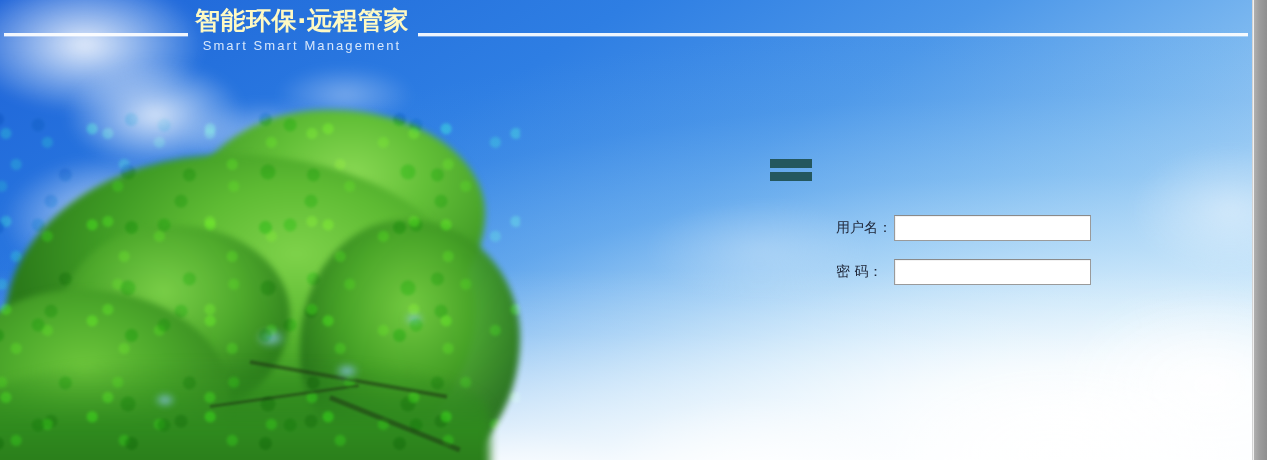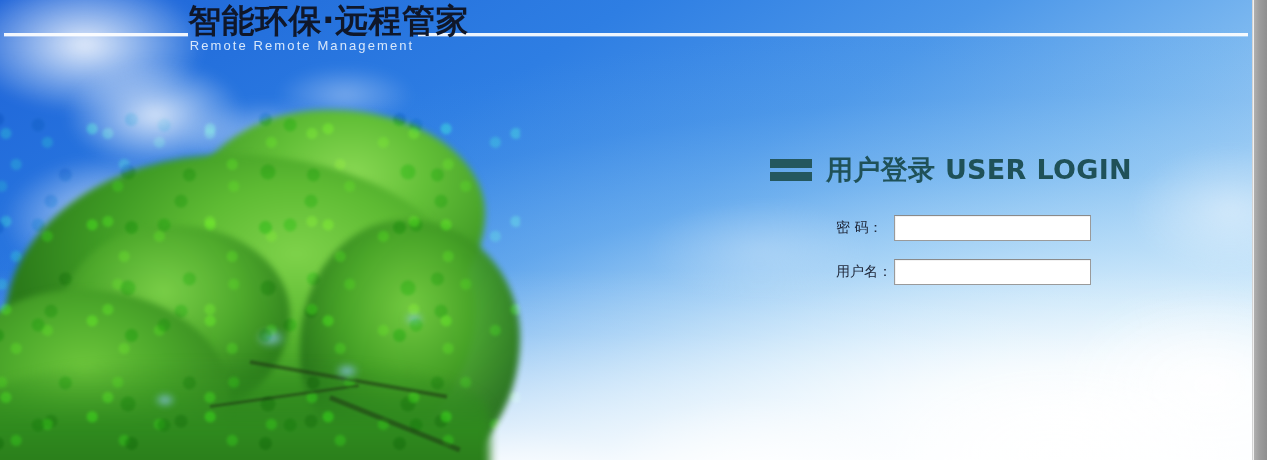--- a/index.html
+++ b/index.html
@@ -198,23 +198,23 @@
   }
   .brand {
     position: absolute;
     left: 188px;
     top: 6px;
     width: 228px;
     text-align: center;
   }
   .brand-cn {
     font-family: "DejaVu Sans", "Liberation Sans", sans-serif;
-    font-size: 33px;
+    font-size: 25px;
     font-weight: bold;
-    color: #0f172a;
+    color: #fef9c3;
     letter-spacing: 0.5px;
     line-height: 30px;
     white-space: nowrap;
   }
   .brand-en {
     font-family: "Liberation Sans", sans-serif;
     font-size: 13px;
     color: #d7e7fb;
     letter-spacing: 2.1px;
     line-height: 16px;
@@ -388,46 +388,45 @@
       <div class="sky-gap sg3"></div>
       <div class="sky-gap sg4"></div>
       <div class="leaf-speckle"></div>
     </div>
 
     <div class="header">
       <div class="rule-left"></div>
       <div class="rule-right"></div>
       <div class="brand">
         <div class="brand-cn">智能环保·远程管家</div>
-        <div class="brand-en">Remote Remote Management</div>
+        <div class="brand-en">Smart Smart Management</div>
       </div>
     </div>
 
     <div class="login-panel">
 
       <div class="login-title">
         <span class="title-bars">
           <span></span>
           <span></span>
         </span>
-        <span class="login-title-text">用户登录 USER LOGIN</span>
       </div>
 
       <div class="form">
+
+        <div class="form-row">
+          <div class="field-label">用户名：</div>
+          <input class="text-input input-wide" type="text" value="" style="">
+        </div>
 
         <div class="form-row">
           <div class="field-label">密  码：</div>
           <input class="text-input input-wide" type="password" value="" style="">
         </div>
 
-        <div class="form-row">
-          <div class="field-label">用户名：</div>
-          <input class="text-input input-wide" type="text" value="" style="">
-        </div>
-
 
 
       </div>
     </div>
 
   </div>
 
   <div class="scrollbar">
     <div class="scroll-thumb"></div>
   </div>

